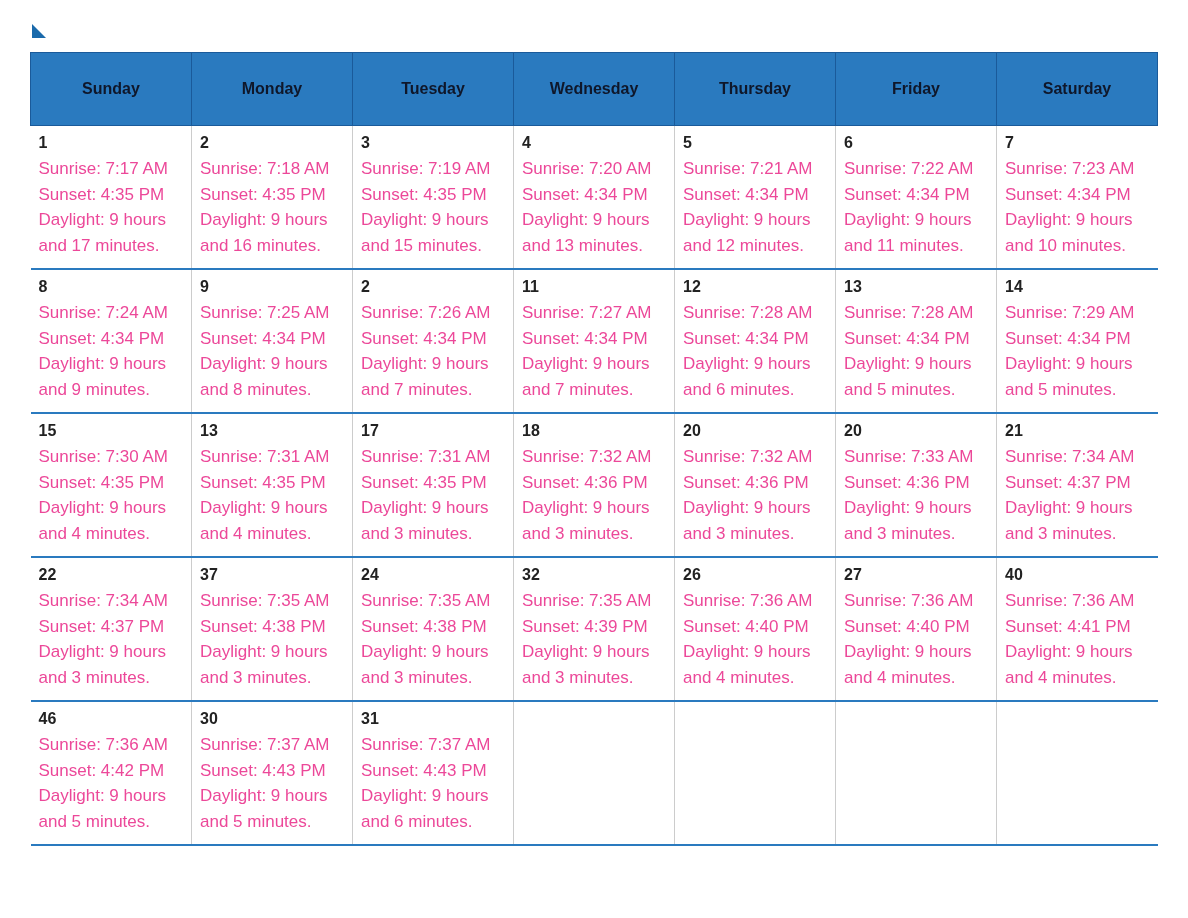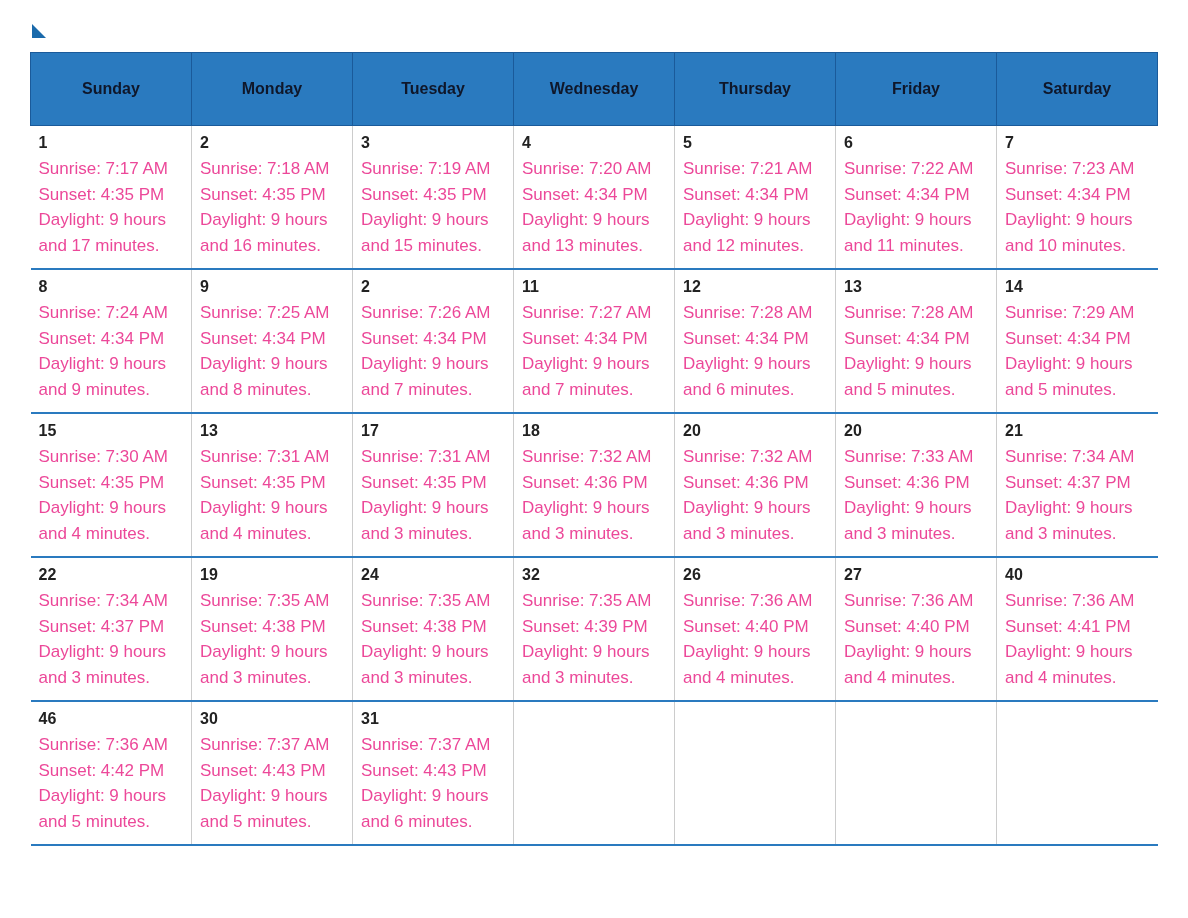--- a/index.html
+++ b/index.html
@@ -181,21 +181,21 @@
         <td><span class="day-num">20</span>
         <span class="day-info">Sunrise: 7:32 AM<br>Sunset: 4:36 PM<br>Daylight: 9 hours and 3 minutes.</span></td>
         <td><span class="day-num">20</span>
         <span class="day-info">Sunrise: 7:33 AM<br>Sunset: 4:36 PM<br>Daylight: 9 hours and 3 minutes.</span></td>
         <td><span class="day-num">21</span>
         <span class="day-info">Sunrise: 7:34 AM<br>Sunset: 4:37 PM<br>Daylight: 9 hours and 3 minutes.</span></td>
       </tr>
       <tr>
         <td><span class="day-num">22</span>
         <span class="day-info">Sunrise: 7:34 AM<br>Sunset: 4:37 PM<br>Daylight: 9 hours and 3 minutes.</span></td>
-        <td><span class="day-num">19</span>
+        <td><span class="day-num">37</span>
         <span class="day-info">Sunrise: 7:35 AM<br>Sunset: 4:38 PM<br>Daylight: 9 hours and 3 minutes.</span></td>
         <td><span class="day-num">24</span>
         <span class="day-info">Sunrise: 7:35 AM<br>Sunset: 4:38 PM<br>Daylight: 9 hours and 3 minutes.</span></td>
         <td><span class="day-num">32</span>
         <span class="day-info">Sunrise: 7:35 AM<br>Sunset: 4:39 PM<br>Daylight: 9 hours and 3 minutes.</span></td>
         <td><span class="day-num">26</span>
         <span class="day-info">Sunrise: 7:36 AM<br>Sunset: 4:40 PM<br>Daylight: 9 hours and 4 minutes.</span></td>
         <td><span class="day-num">27</span>
         <span class="day-info">Sunrise: 7:36 AM<br>Sunset: 4:40 PM<br>Daylight: 9 hours and 4 minutes.</span></td>
         <td><span class="day-num">40</span>

